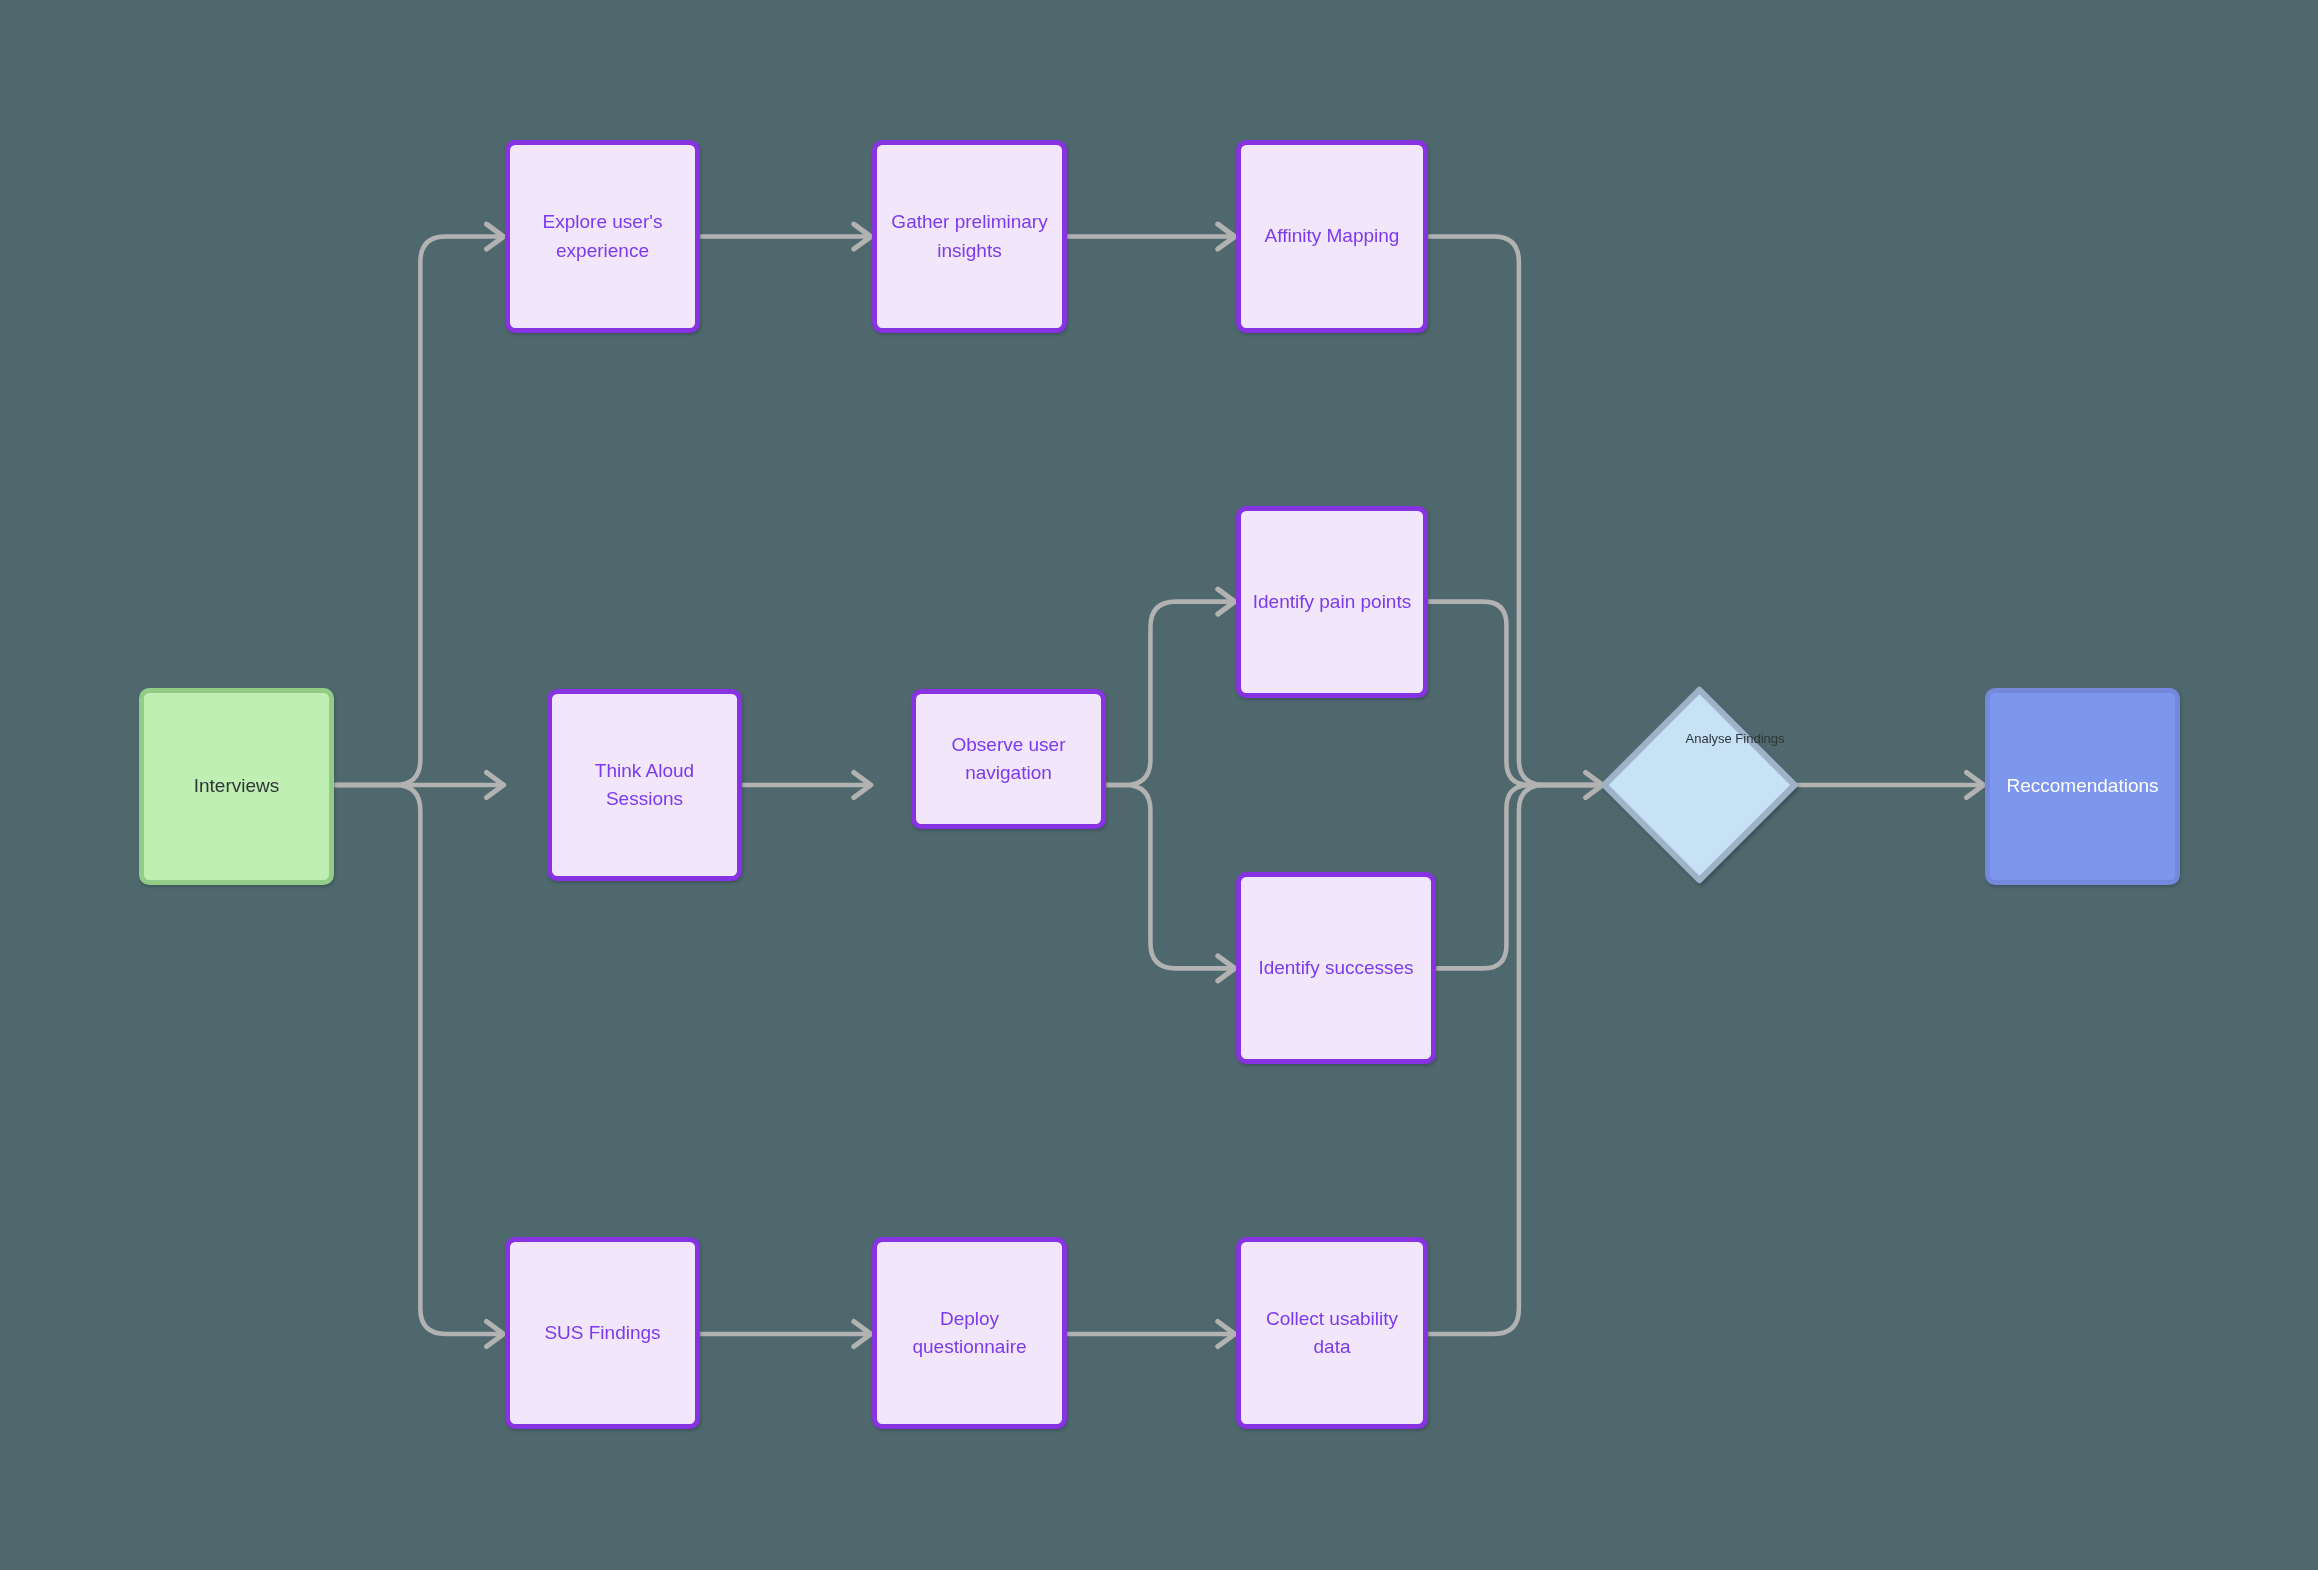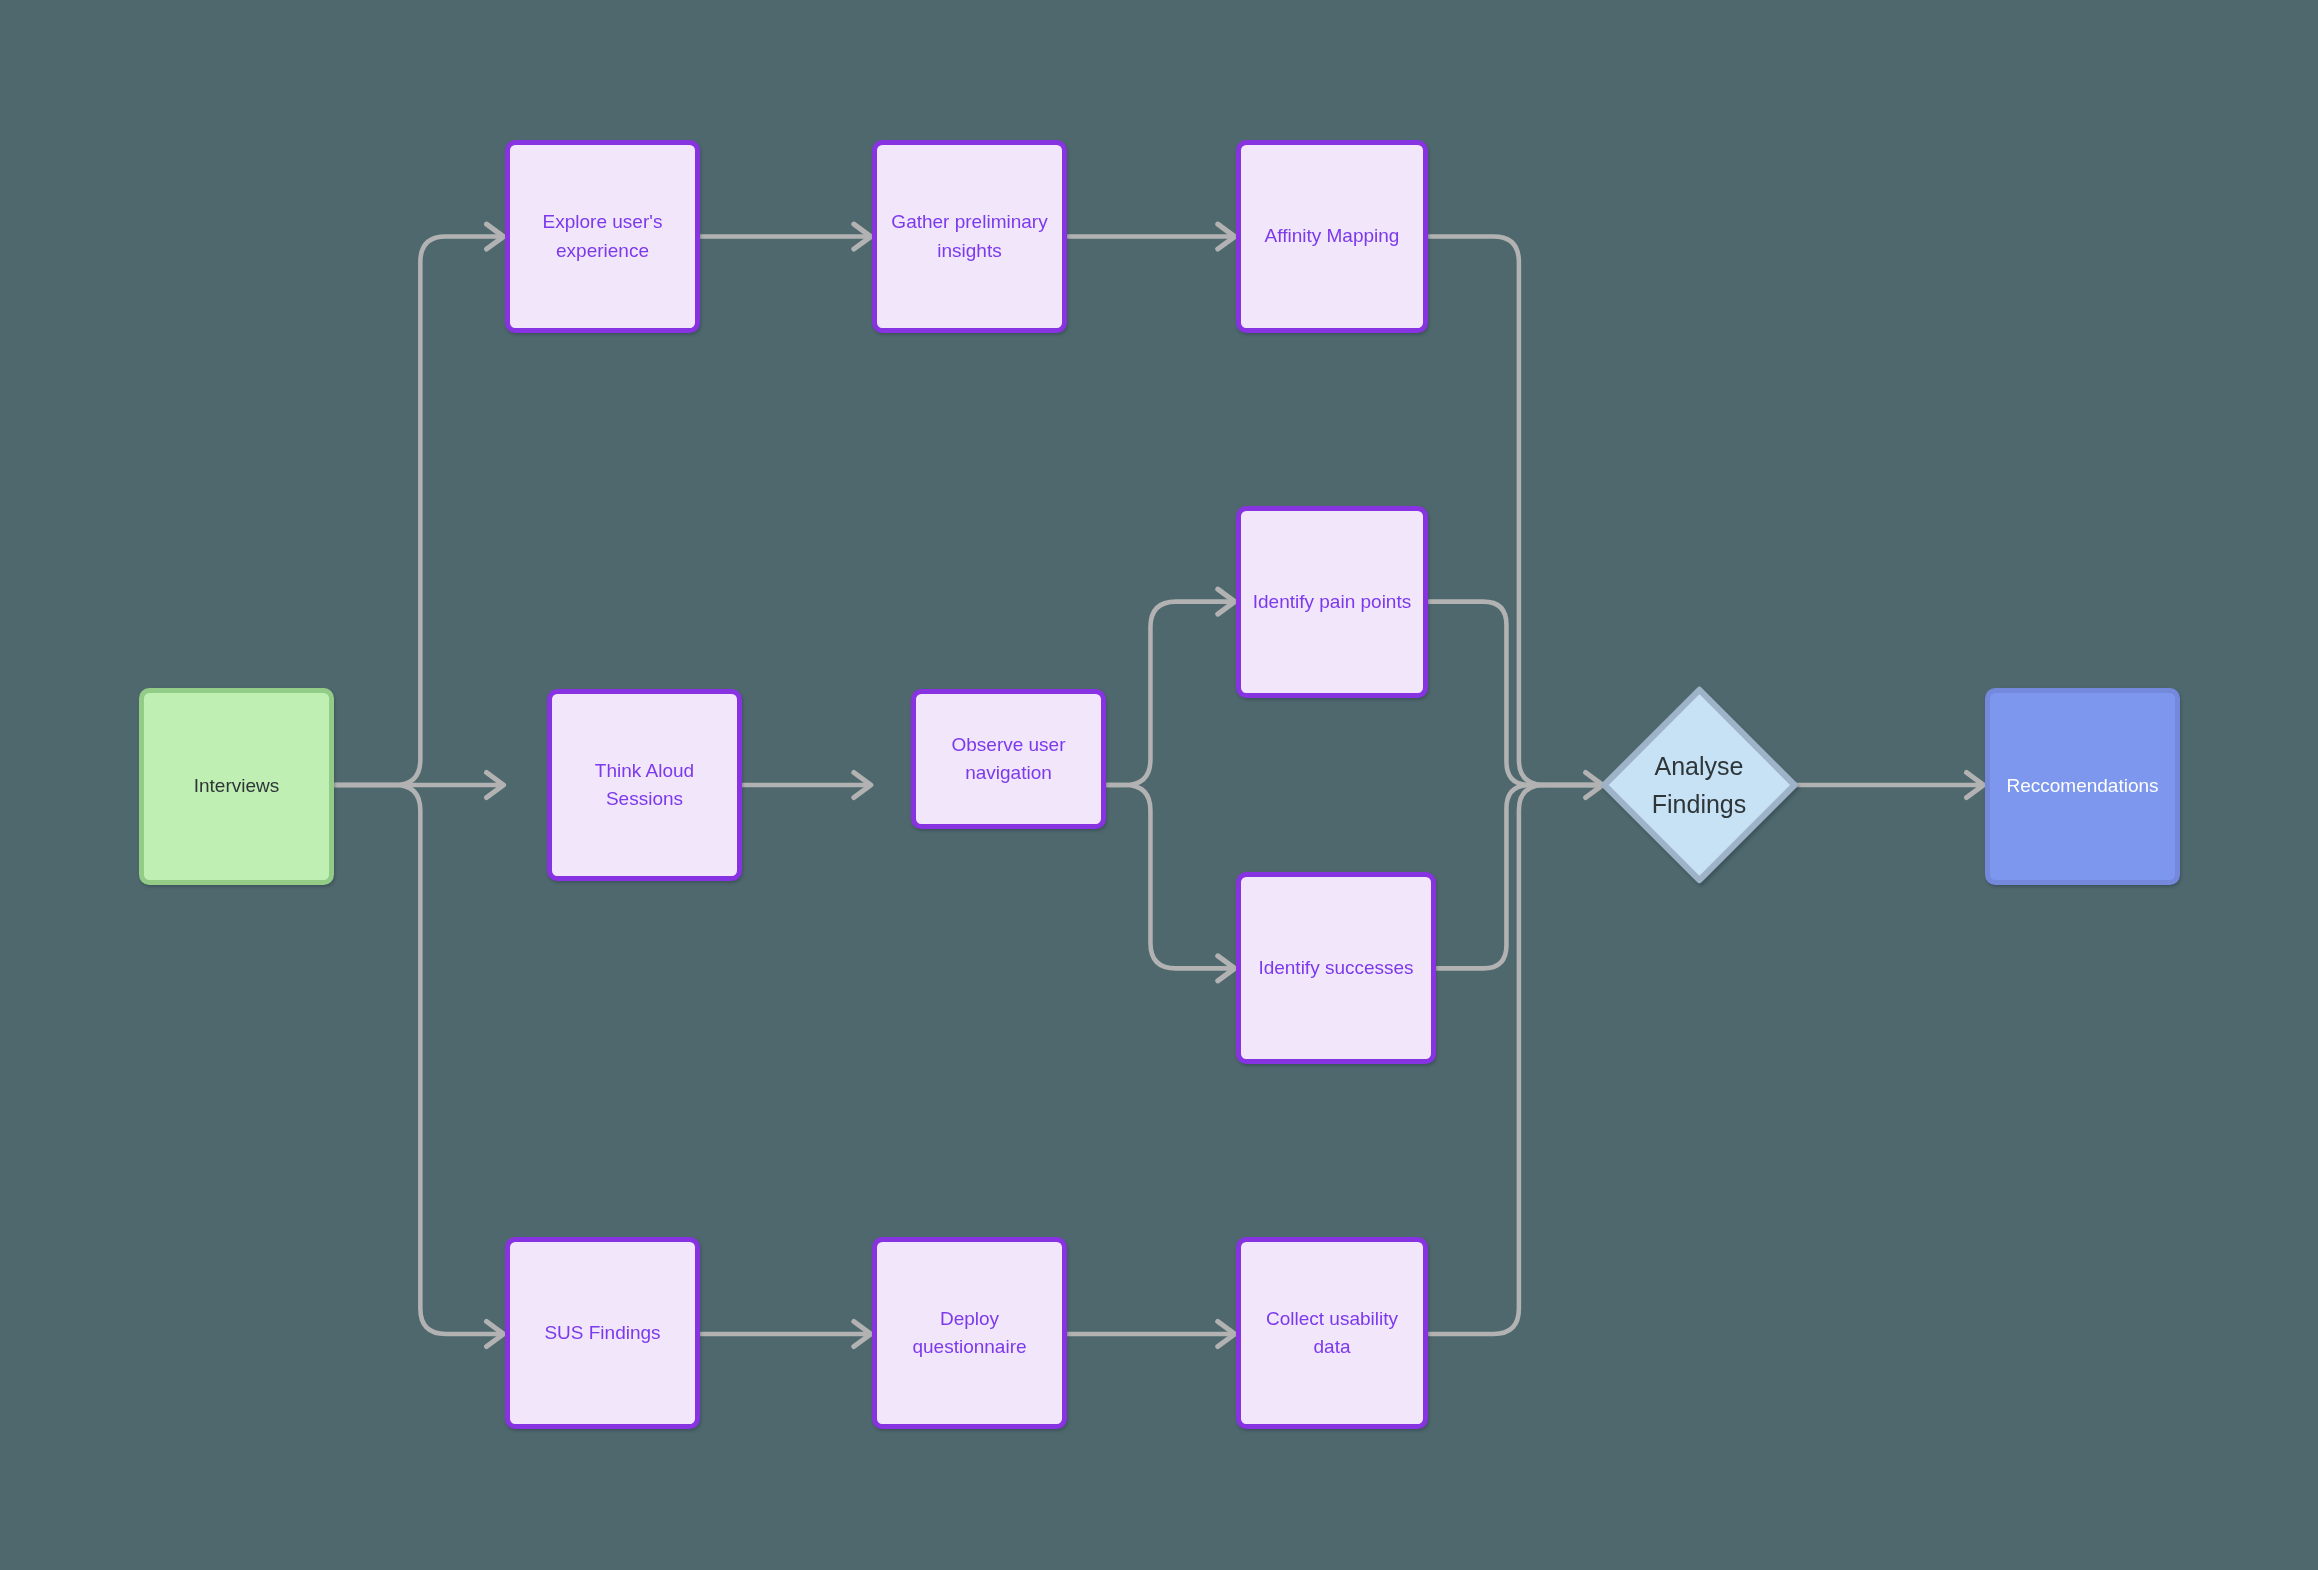--- a/index.html
+++ b/index.html
@@ -64,29 +64,29 @@
     border: 5.7px solid var(--green-border, #92cc87);
     color: var(--dark-text, #2e3638);
   }
   .node.blue {
     background: var(--blue-fill, #7d97ee);
     border: 5.7px solid var(--blue-border, #7489dc);
     color: var(--light-text, #ffffff);
   }
   .diamond-label {
     position: absolute;
-    left: 1648px;
+    left: 1684px;
     top: 729px;
     width: 102px;
     height: 113px;
     display: flex;
-    align-items: center;
+    align-items: flex-start;
     justify-content: center;
     text-align: center;
-    font-size: 25px;
+    font-size: 13px;
     line-height: 1.5;
     color: var(--dark-text, #2e3638);
   }
 </style>
 </head>
 <body>
 
 <div id="stage">
 
   <svg id="edge-layer" viewBox="0 0 4096 2774" xmlns="http://www.w3.org/2000/svg">

